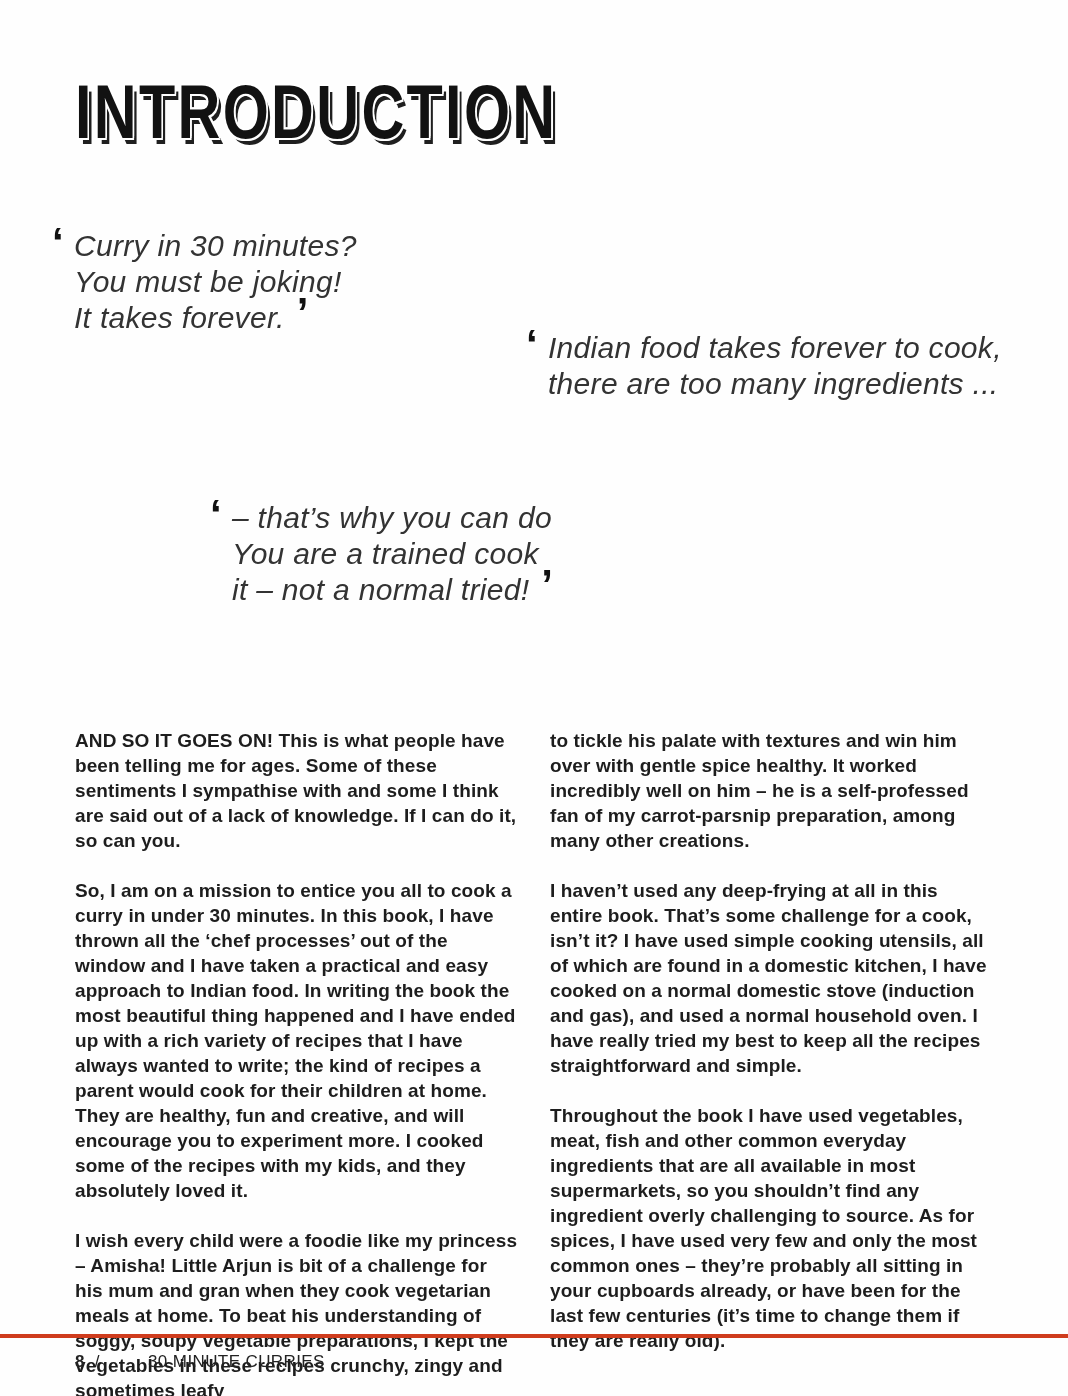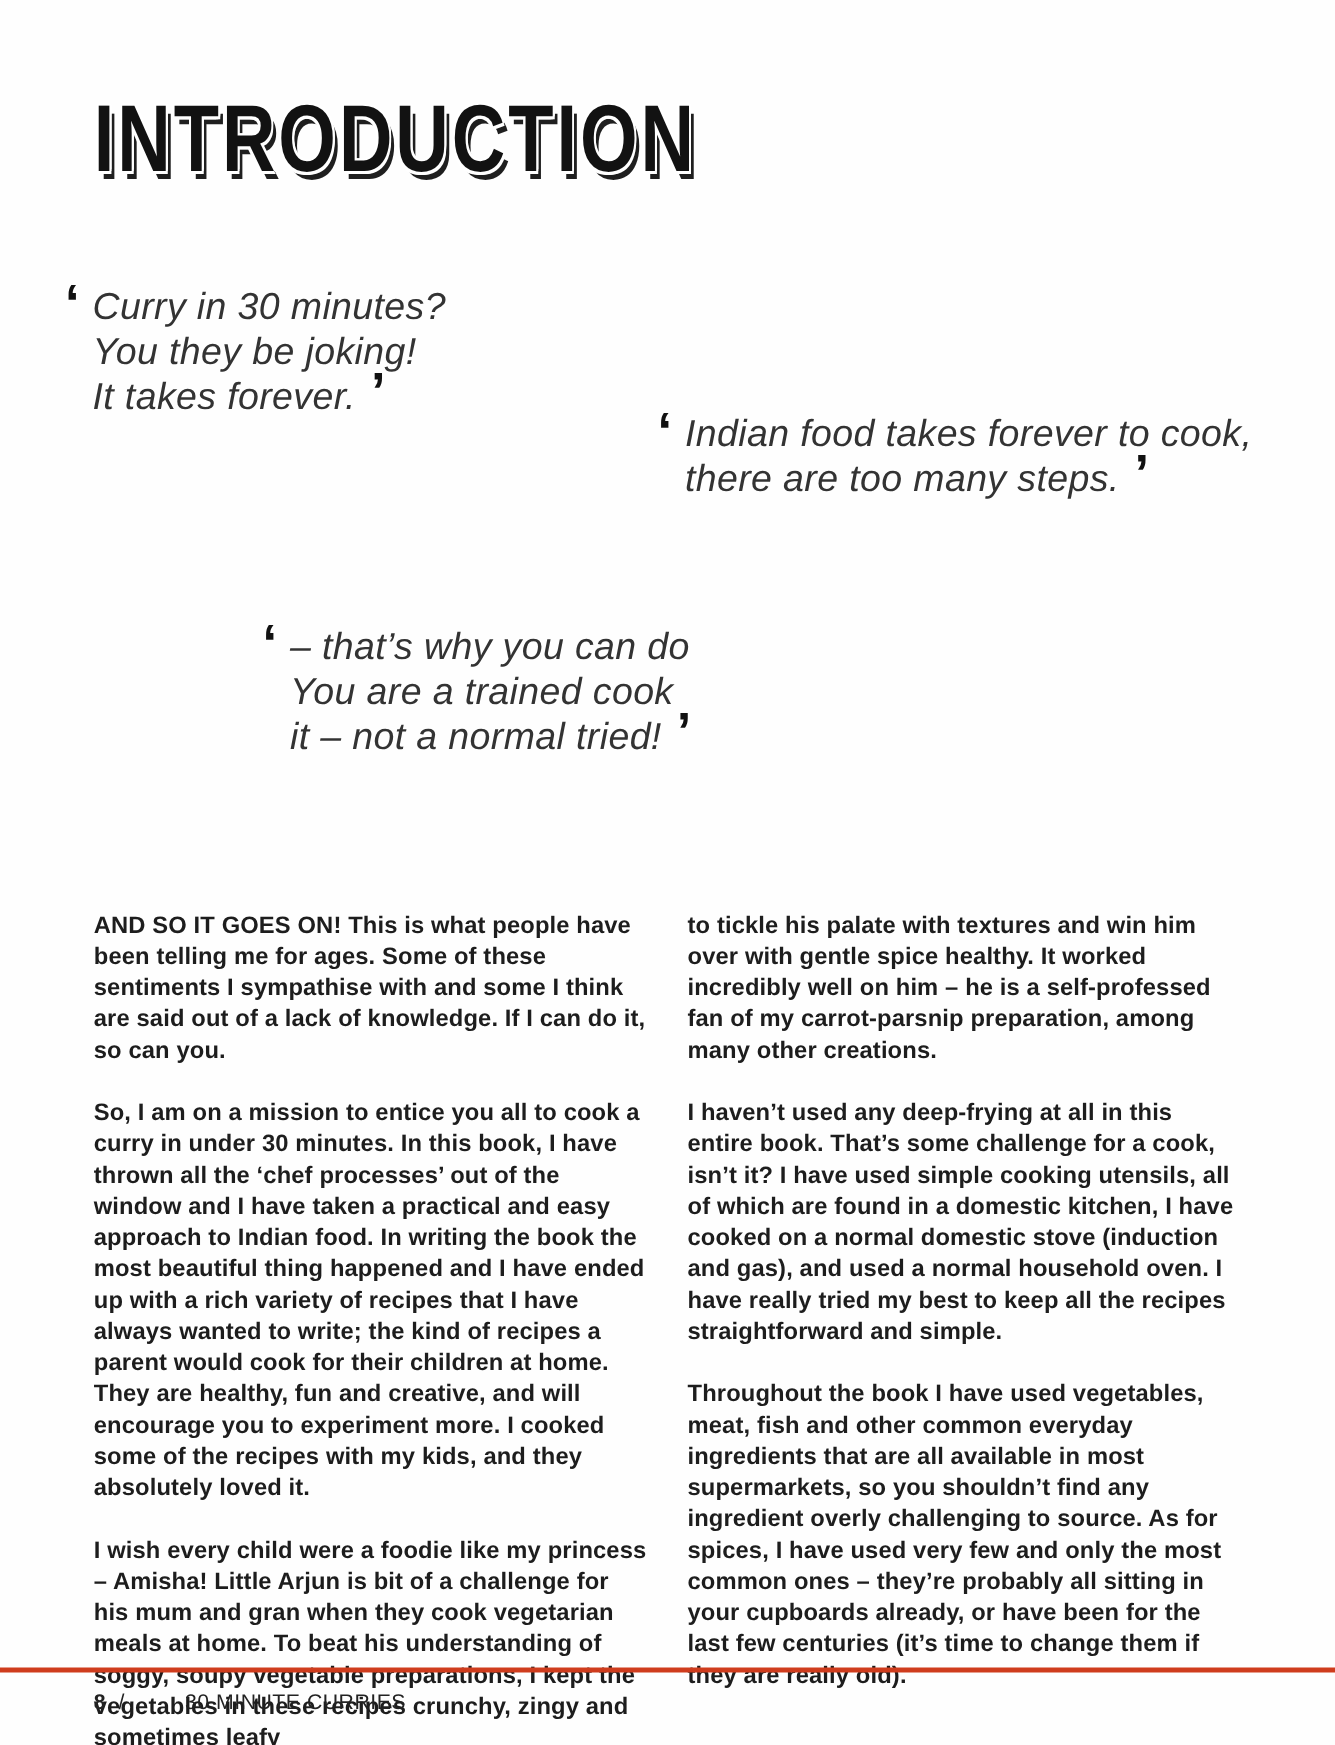--- a/index.html
+++ b/index.html
@@ -133,30 +133,30 @@
 <body>
 
 <div class="page">
 
   <h1 class="page-title">INTRODUCTION</h1>
 
   <div class="quote quote-1">
     <span class="qmark open">‘</span>
     <div class="qlines">
       <div>Curry in 30 minutes?</div>
-      <div>You they be joking!</div>
+      <div>You must be joking!</div>
       <div><span>It takes forever.</span><span class="qmark close">’</span></div>
     </div>
   </div>
 
   <div class="quote quote-2">
     <span class="qmark open">‘</span>
     <div class="qlines">
       <div>Indian food takes forever to cook,</div>
-      <div><span>there are too many steps.</span><span class="qmark close">’</span></div>
+      <div>there are too many ingredients ...</div>
     </div>
   </div>
 
   <div class="quote quote-3">
     <span class="qmark open">‘</span>
     <div class="qlines">
       <div>– that’s why you can do</div>
       <div>You are a trained cook</div>
       <div><span>it – not a normal tried!</span><span class="qmark close">’</span></div>
     </div>

